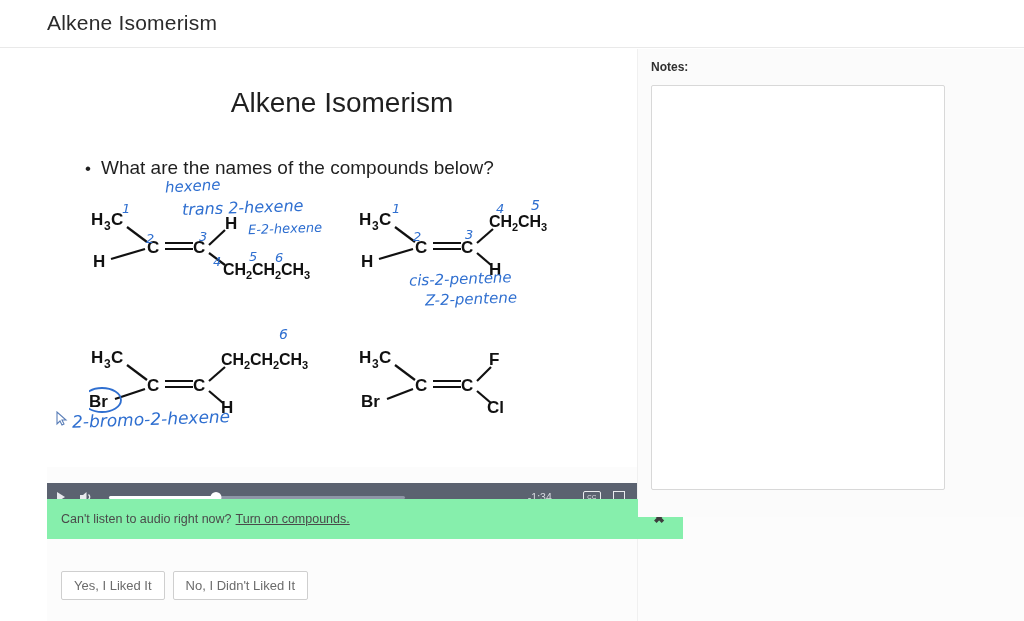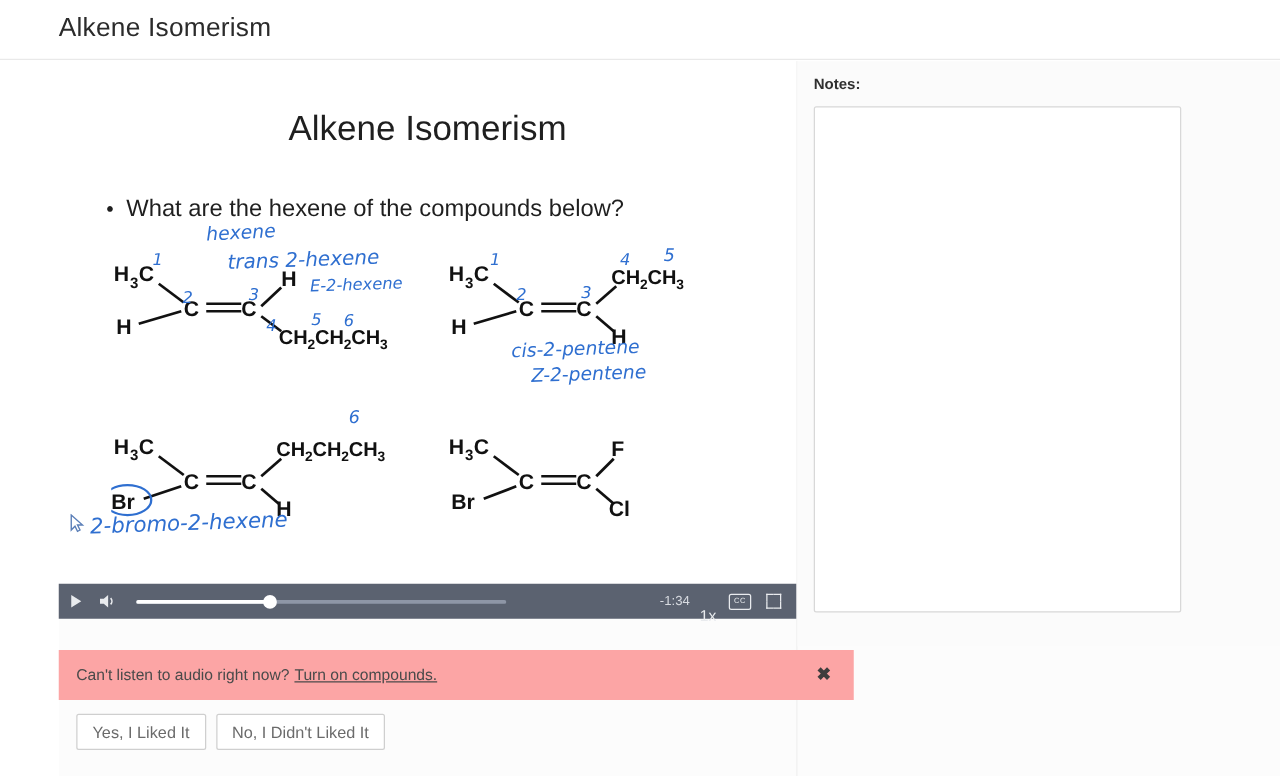--- a/index.html
+++ b/index.html
@@ -97,21 +97,21 @@
     position: absolute;
   }
   .ink {
     position: absolute;
     pointer-events: none;
   }
 
   
   .controls {
     position: absolute;
-    left: 0; top: 418px;
+    left: 0; top: 434px;
     width: 590px; height: 28px;
     background: #5b6270;
     display: flex;
     align-items: center;
   }
   .ctrl-btn {
     width: 26px; height: 28px;
     display: flex; align-items: center; justify-content: center;
     cursor: pointer;
   }
@@ -190,23 +190,23 @@
     border: 1.6px solid #e9ebee;
   }
   .fs-icon i.tl { left:0; top:0; border-right:none; border-bottom:none; }
   .fs-icon i.tr { right:0; top:0; border-left:none; border-bottom:none; }
   .fs-icon i.bl { left:0; bottom:0; border-right:none; border-top:none; }
   .fs-icon i.br { right:0; bottom:0; border-left:none; border-top:none; }
 
   
   .cc-banner {
     position: absolute;
-    left: 0; top: 471px;
+    left: 0; top: 450px;
     width: 636px; height: 40px;
-    background: #fca5a5;
+    background: #86efac;
     display: flex;
     align-items: center;
   }
   .cc-banner-text {
     margin-left: 14px;
     font-size: 12.5px;
     color: #4a4a4a;
   }
   .cc-banner-link {
     font-size: 12.5px;
@@ -319,21 +319,21 @@
     <div class="left-gutter"></div>
     <div class="divider"></div>
 
     <div class="video-col">
 
       <div class="slide">
 
         <div class="slide-title">Alkene Isomerism</div>
 
         <div class="slide-bullet">
-          <span class="dot">•</span><span>What are the hexene of the compounds below?</span>
+          <span class="dot">•</span><span>What are the names of the compounds below?</span>
         </div>
 
         <svg class="struct" style="left:42px; top:148px;" width="250" height="85" viewBox="0 0 250 85">
           <text x="2" y="28" font-family="Liberation Sans, sans-serif" font-size="17" font-weight="bold" fill="#111">H</text>
           <text x="15" y="33" font-family="Liberation Sans, sans-serif" font-size="12" font-weight="bold" fill="#111">3</text>
           <text x="22" y="28" font-family="Liberation Sans, sans-serif" font-size="17" font-weight="bold" fill="#111">C</text>
           <line x1="38" y1="30" x2="58" y2="45" stroke="#111" stroke-width="2.2"></line>
           <text x="58" y="56" font-family="Liberation Sans, sans-serif" font-size="17" font-weight="bold" fill="#111">C</text>
           <line x1="76" y1="46" x2="104" y2="46" stroke="#111" stroke-width="2"></line>
           <line x1="76" y1="52" x2="104" y2="52" stroke="#111" stroke-width="2"></line>

